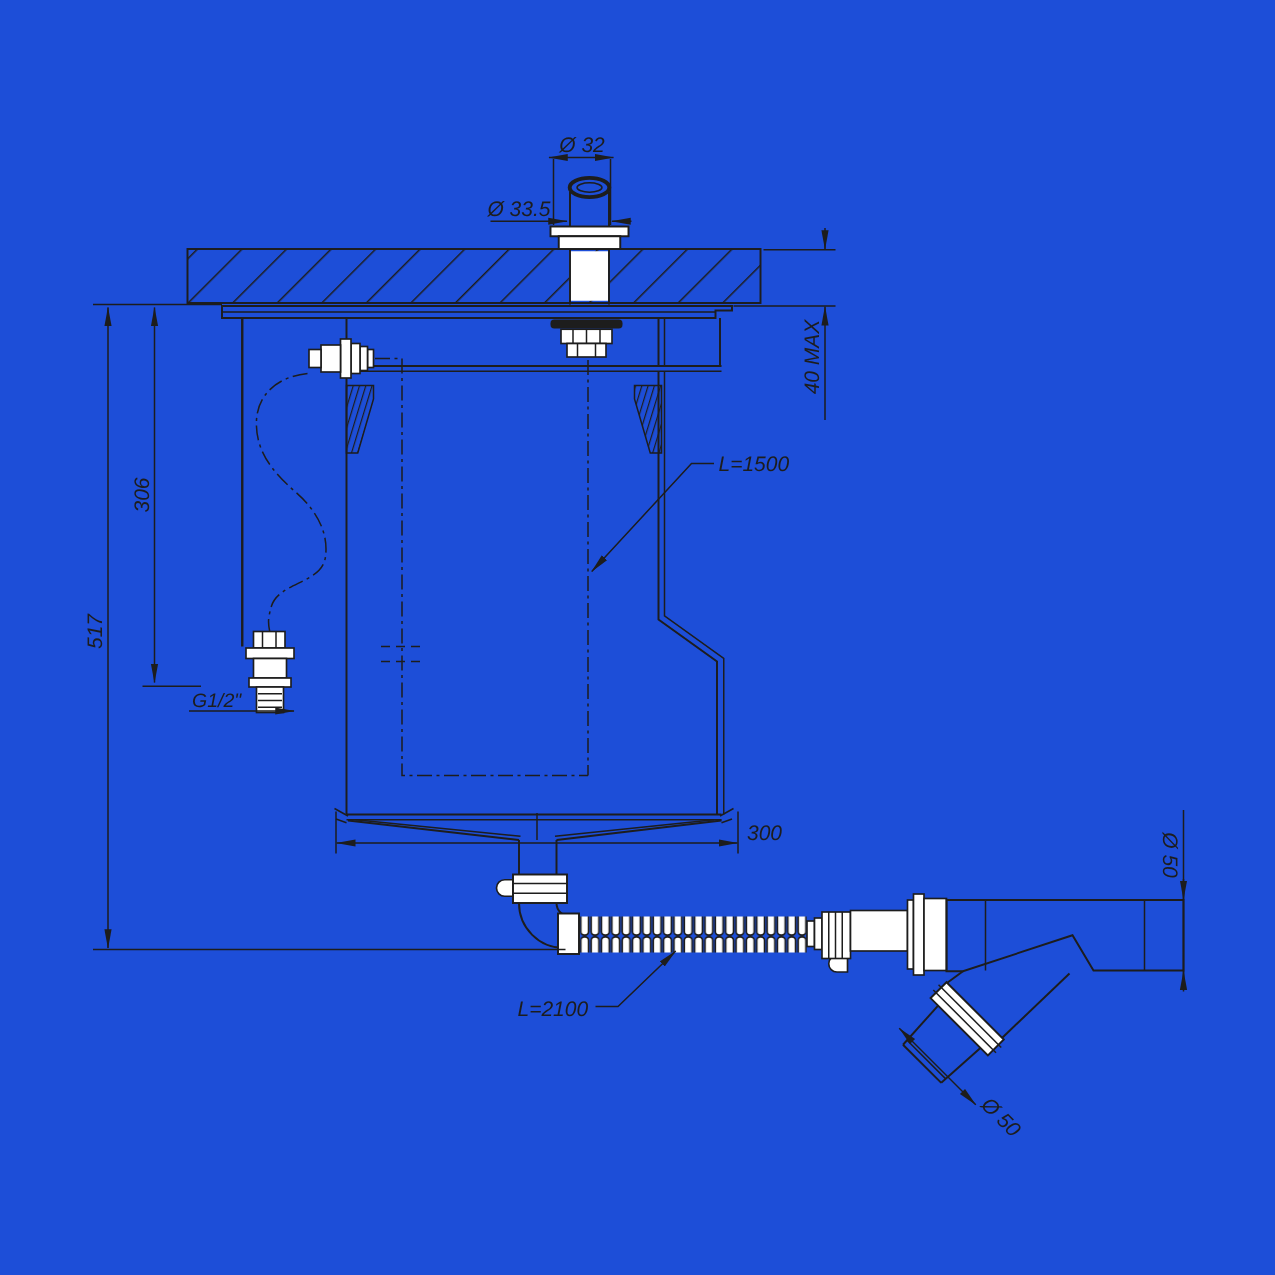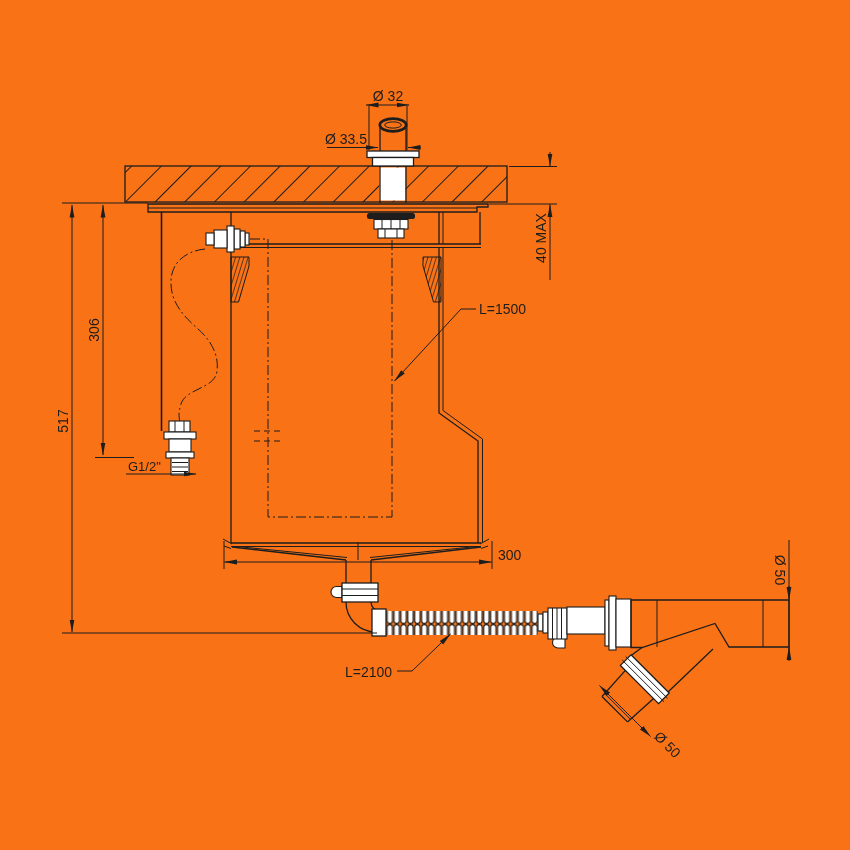--- a/index.html
+++ b/index.html
@@ -1,17 +1,17 @@
 <!DOCTYPE html>
 <html><head>
 <meta charset="utf-8">
 <style>
   html,body{margin:0;padding:0;background:#fff;}
-  .canvas{position:relative;width:850px;height:850px;background:#f97316;overflow:hidden;
-          font-family:"Liberation Sans", sans-serif;}
+  .canvas{position:relative;width:850px;height:850px;background:#1d4ed8;overflow:hidden;
+          font-family:"Liberation Sans", sans-serif;font-style:italic;}
   svg{position:absolute;left:0;top:0;}
   .ln{stroke:#1d1d1d;stroke-width:1.3;fill:none;}
   .thin{stroke:#1d1d1d;stroke-width:1;fill:none;}
   .dim{stroke:#1d1d1d;stroke-width:1;fill:none;}
   .cl{stroke:#1d1d1d;stroke-width:1;fill:none;stroke-dasharray:10 3 2 3;}
   .wh{fill:#ffffff;stroke:#1d1d1d;stroke-width:1.3;}
   .whthin{fill:#ffffff;stroke:#1d1d1d;stroke-width:1.1;}
   .blk{fill:#1d1d1d;stroke:none;}
   text{fill:#1d1d1d;font-family:"Liberation Sans", sans-serif;font-size:14px;}
   .t13{font-size:13px;}

